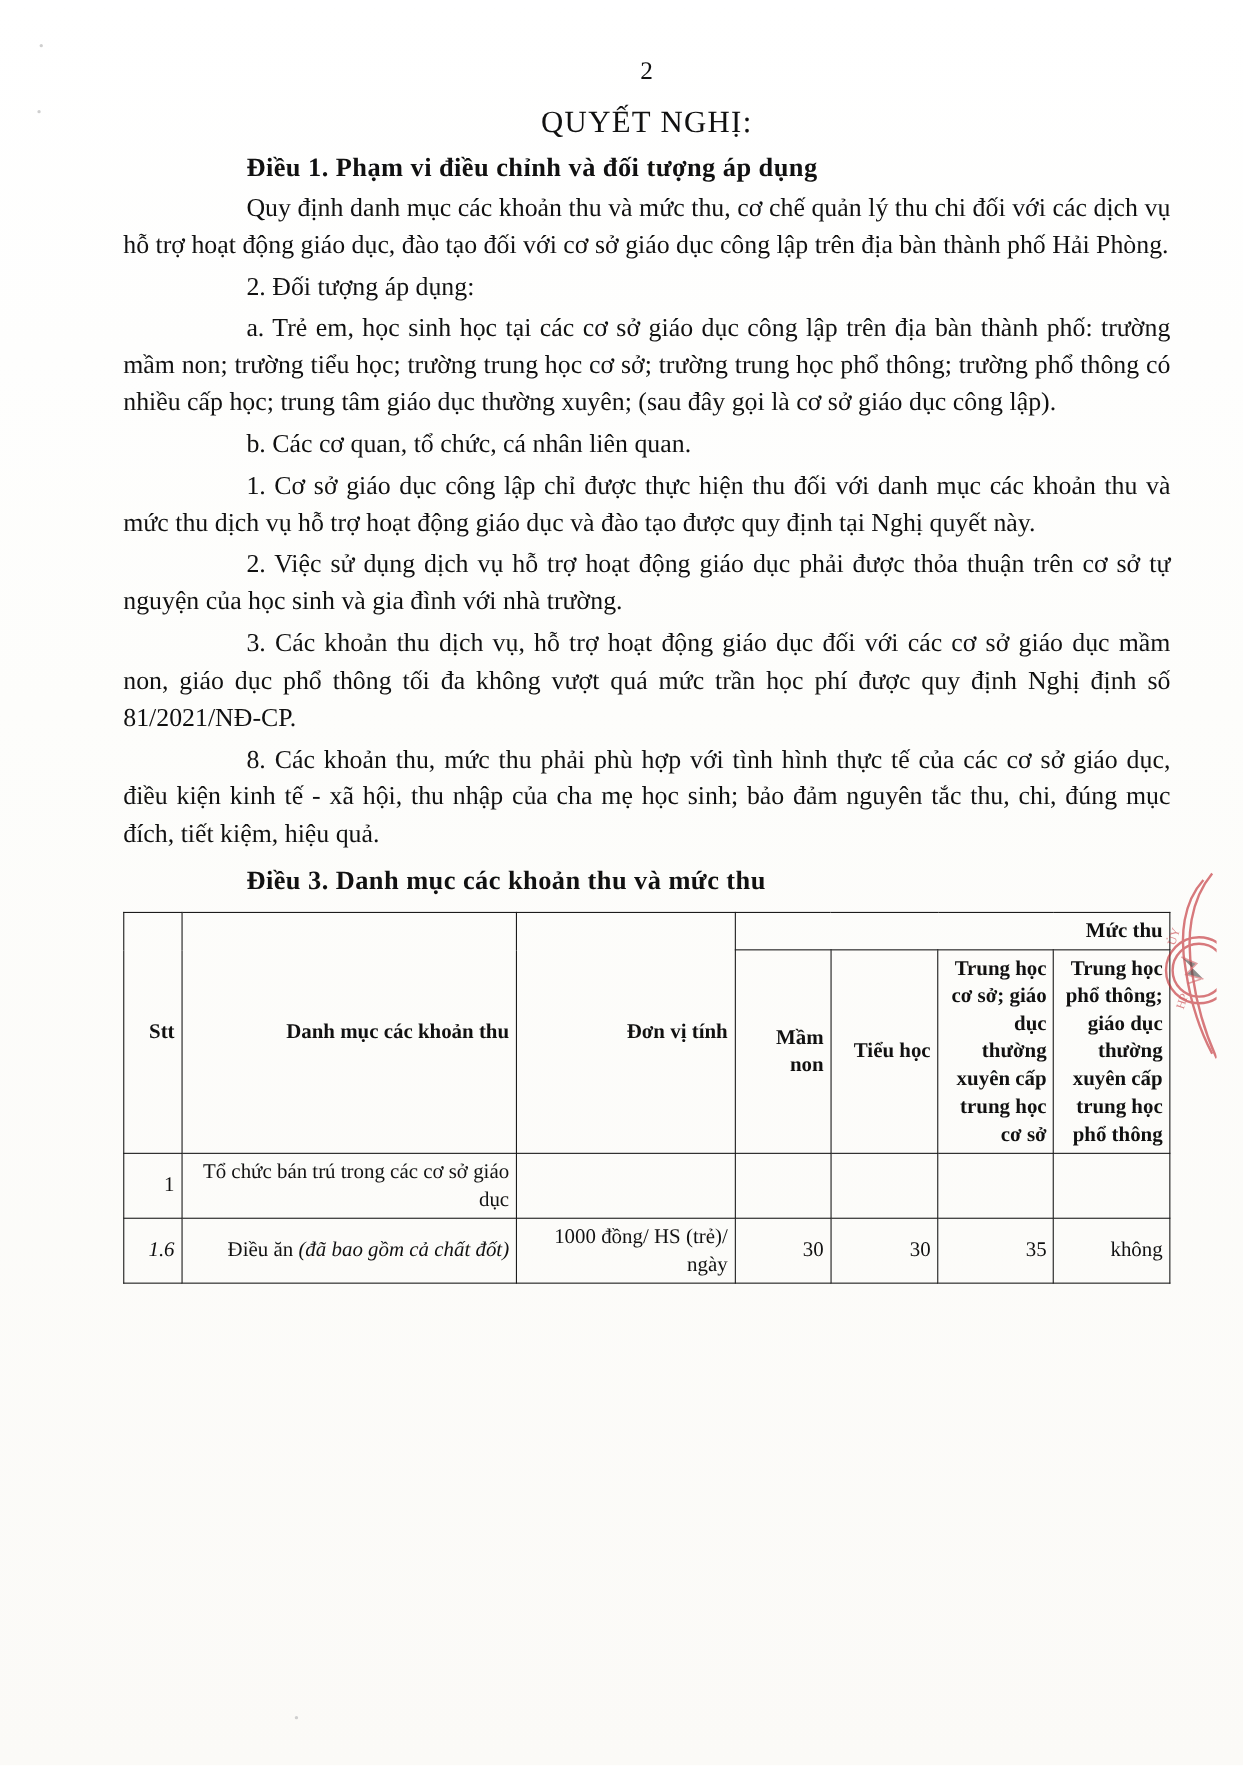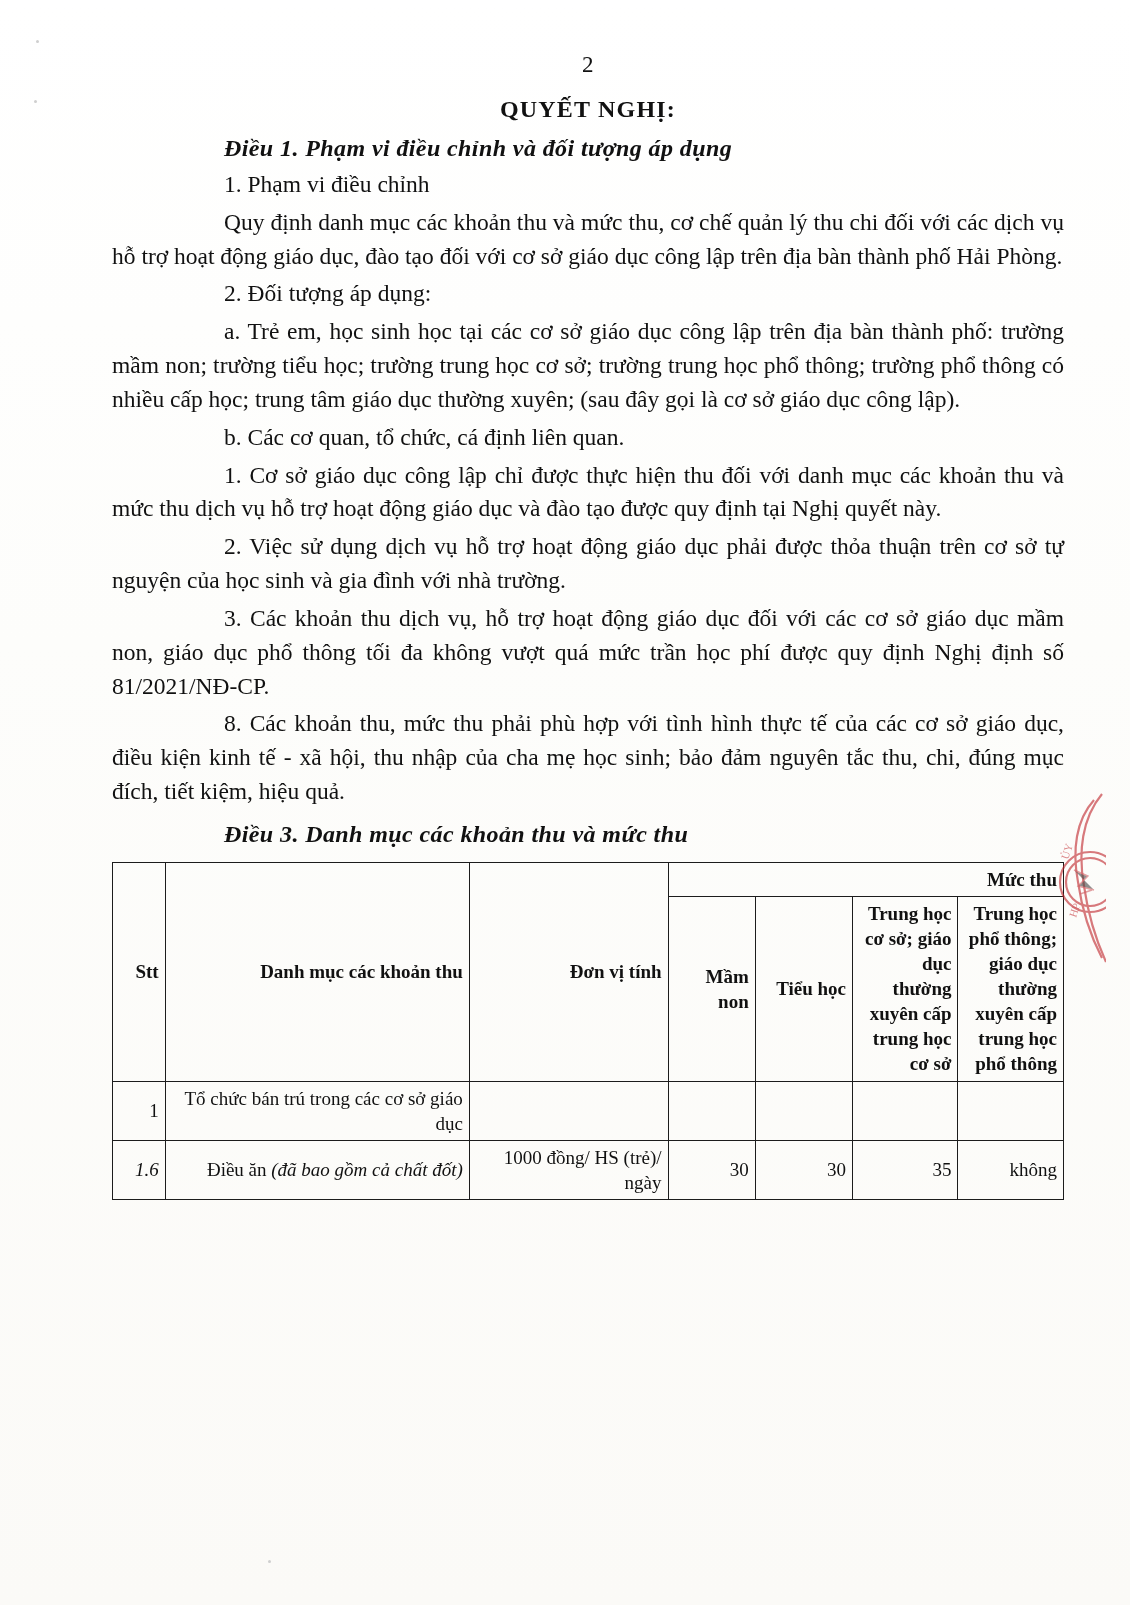--- a/index.html
+++ b/index.html
@@ -31,32 +31,31 @@
     width: 952px;
   }
   .page-number {
     text-align: center;
     font-size: 23px;
     letter-spacing: 0.5px;
     margin-bottom: 18px;
   }
   .doc-title {
     text-align: center;
-    font-weight: bold;
-    font-size: 24px;
+    font-weight: normal;
+    font-size: 28px;
     letter-spacing: 1.2px;
     margin-bottom: 1px;
   }
   .article-heading {
     font-weight: bold;
     font-size: 24px;
     letter-spacing: 0.4px;
     margin: 12px 0 6px 0;
     padding-left: 112px;
-    font-style: italic;
   }
   .para {
     font-size: 23.5px;
     line-height: 1.44;
     text-align: justify;
     margin: 4px 0;
     text-indent: 112px;
   }
   .para.nosplit {
     text-align: left;
@@ -133,25 +132,24 @@
   <div class="edge-mark" style="left:34px; top:100px;"></div>
   <div class="edge-mark" style="left:268px; top:1560px;"></div>
 
   <div class="content">
 
     <div class="page-number">2</div>
 
     <div class="doc-title">QUYẾT NGHỊ:</div>
 
     <div class="article-heading">Điều 1. Phạm vi điều chỉnh và đối tượng áp dụng</div>
-    <div class="para nosplit">1. Phạm vi điều chỉnh</div>
     <div class="para">Quy định danh mục các khoản thu và mức thu, cơ chế quản lý thu chi đối với các dịch vụ hỗ trợ hoạt động giáo dục, đào tạo đối với cơ sở giáo dục công lập trên địa bàn thành phố Hải Phòng.</div>
     <div class="para nosplit">2. Đối tượng áp dụng:</div>
     <div class="para">a. Trẻ em, học sinh học tại các cơ sở giáo dục công lập trên địa bàn thành phố: trường mầm non; trường tiểu học; trường trung học cơ sở; trường trung học phổ thông; trường phổ thông có nhiều cấp học; trung tâm giáo dục thường xuyên; (sau đây gọi là cơ sở giáo dục công lập).</div>
-    <div class="para nosplit">b. Các cơ quan, tổ chức, cá định liên quan.</div>
+    <div class="para nosplit">b. Các cơ quan, tổ chức, cá nhân liên quan.</div>
 
     <div class="para">1. Cơ sở giáo dục công lập chỉ được thực hiện thu đối với danh mục các khoản thu và mức thu dịch vụ hỗ trợ hoạt động giáo dục và đào tạo được quy định tại Nghị quyết này.</div>
     <div class="para">2. Việc sử dụng dịch vụ hỗ trợ hoạt động giáo dục phải được thỏa thuận trên cơ sở tự nguyện của học sinh và gia đình với nhà trường.</div>
     <div class="para">3. Các khoản thu dịch vụ, hỗ trợ hoạt động giáo dục đối với các cơ sở giáo dục mầm non, giáo dục phổ thông tối đa không vượt quá mức trần học phí được quy định Nghị định số 81/2021/NĐ-CP.</div>
     <div class="para">8. Các khoản thu, mức thu phải phù hợp với tình hình thực tế của các cơ sở giáo dục, điều kiện kinh tế - xã hội, thu nhập của cha mẹ học sinh; bảo đảm nguyên tắc thu, chi, đúng mục đích, tiết kiệm, hiệu quả.</div>
 
     <div class="article-heading">Điều 3. Danh mục các khoản thu và mức thu</div>
 
     <div class="tbl-wrap">
       <table class="data">

